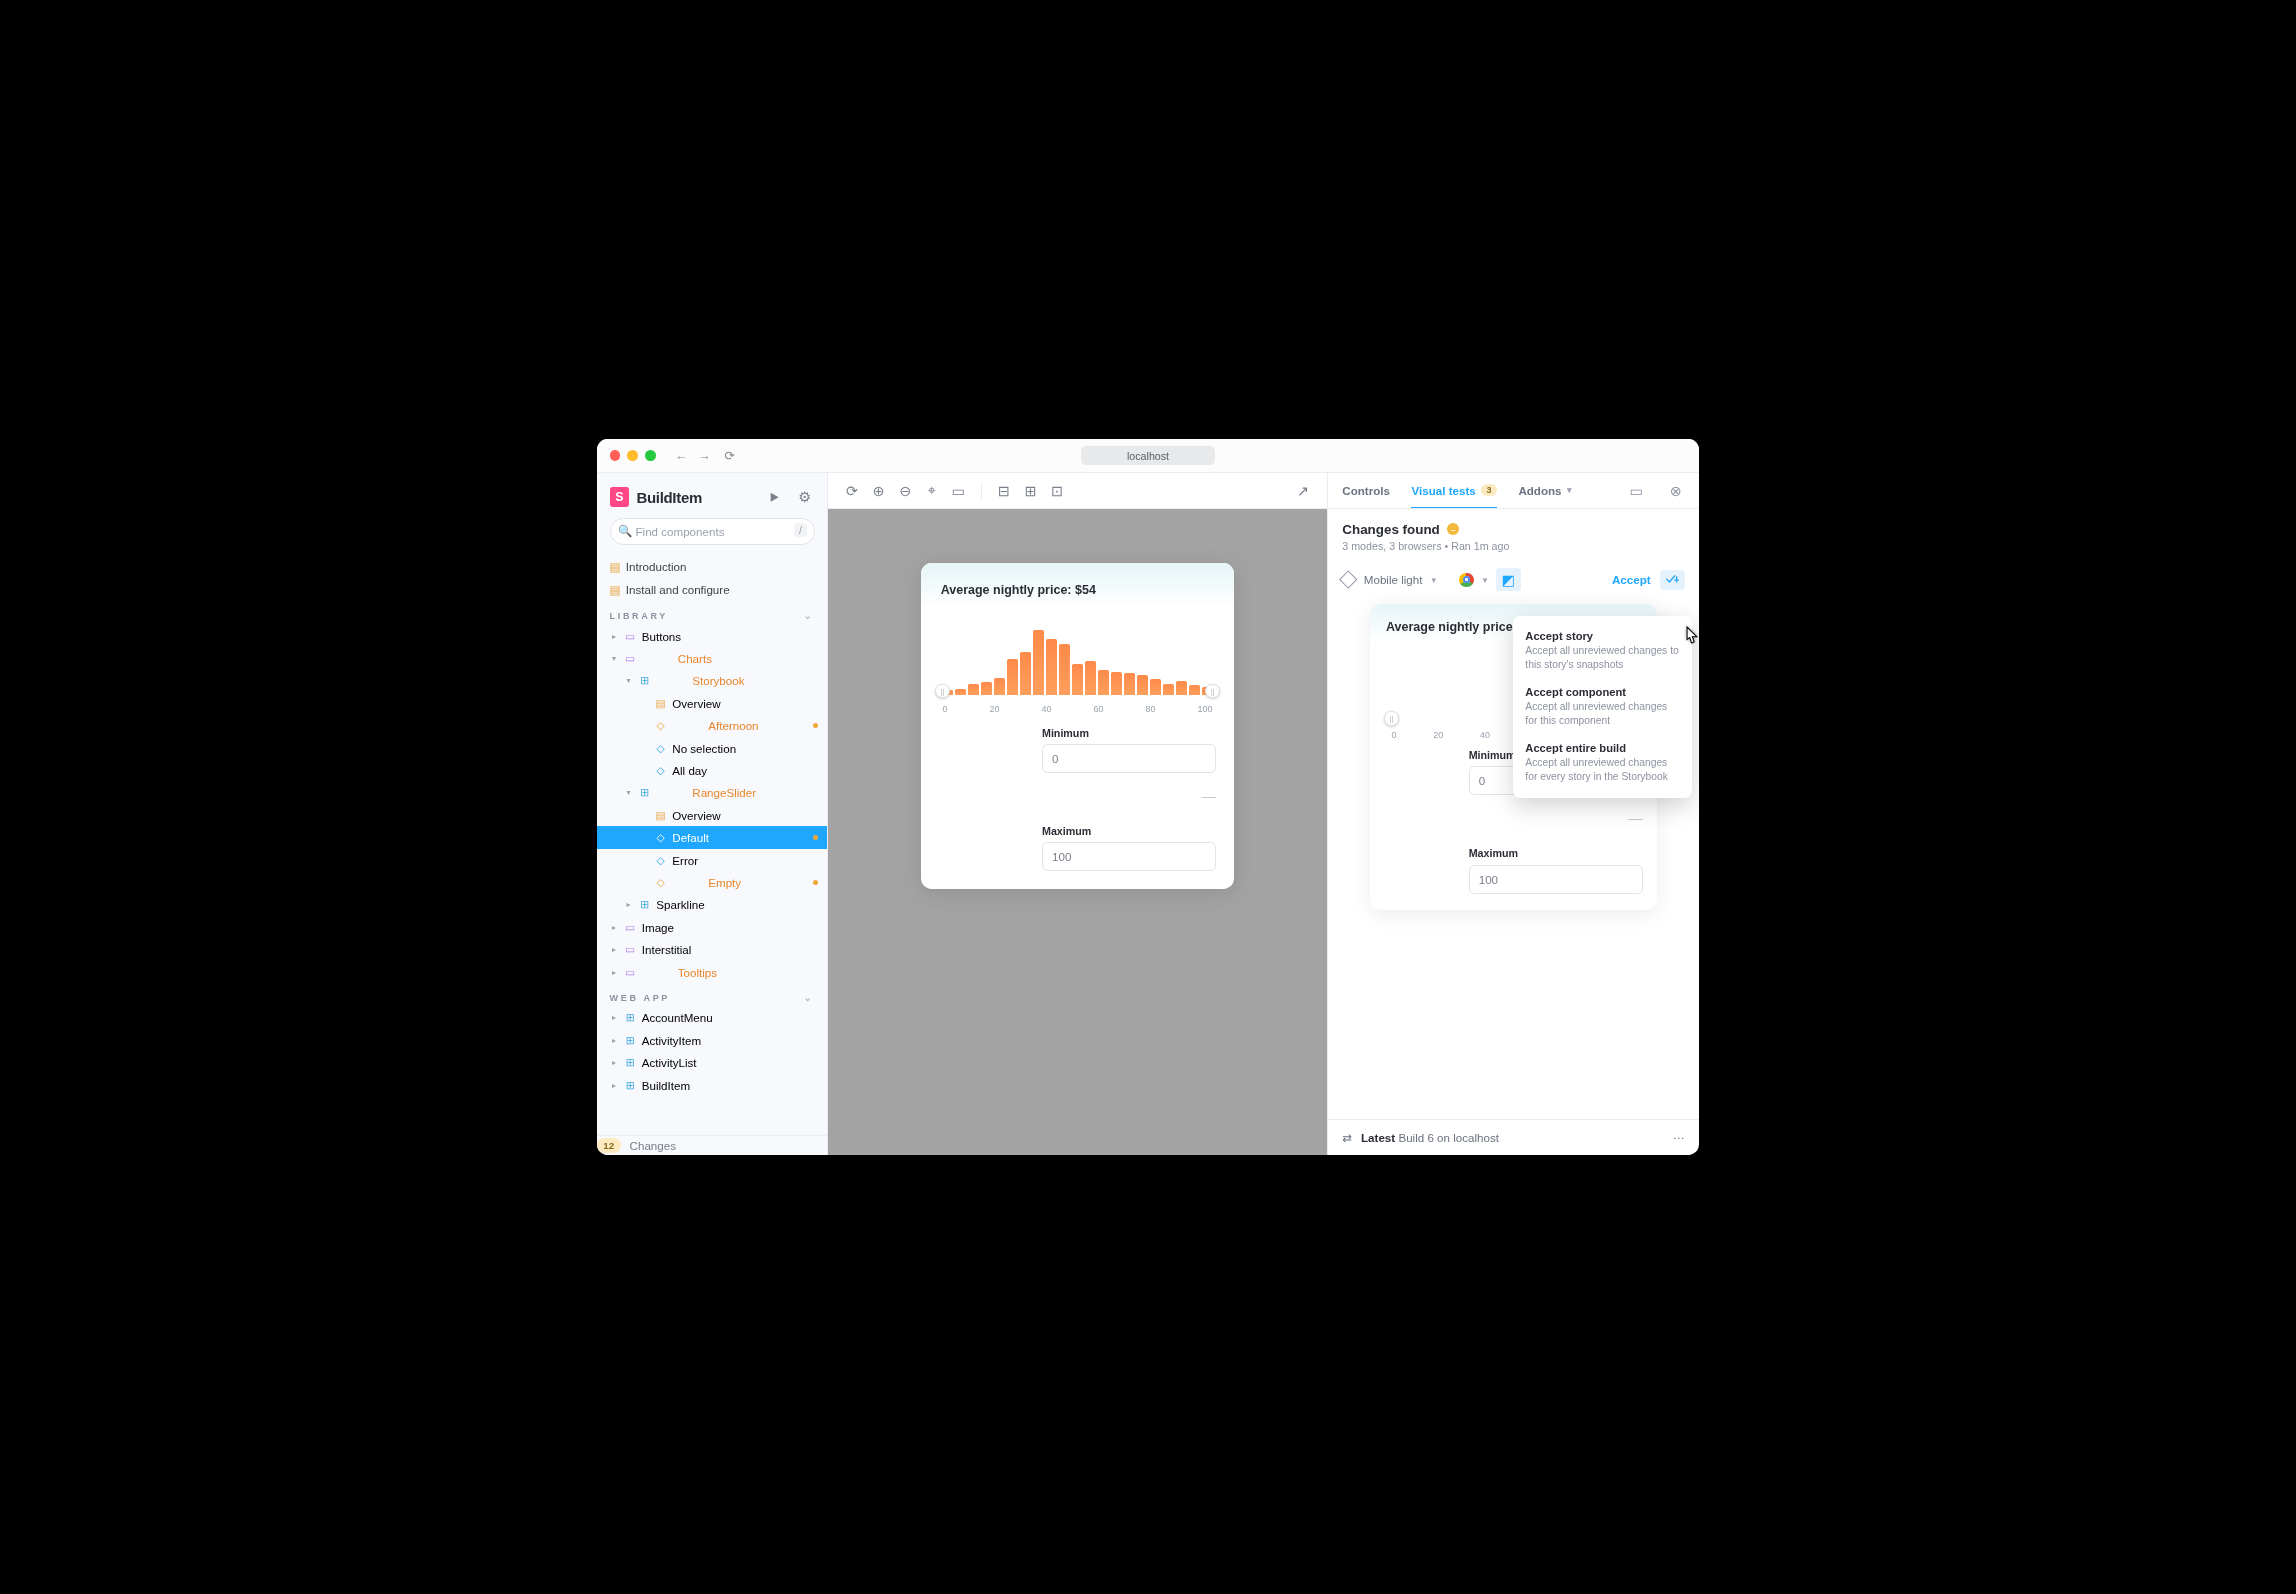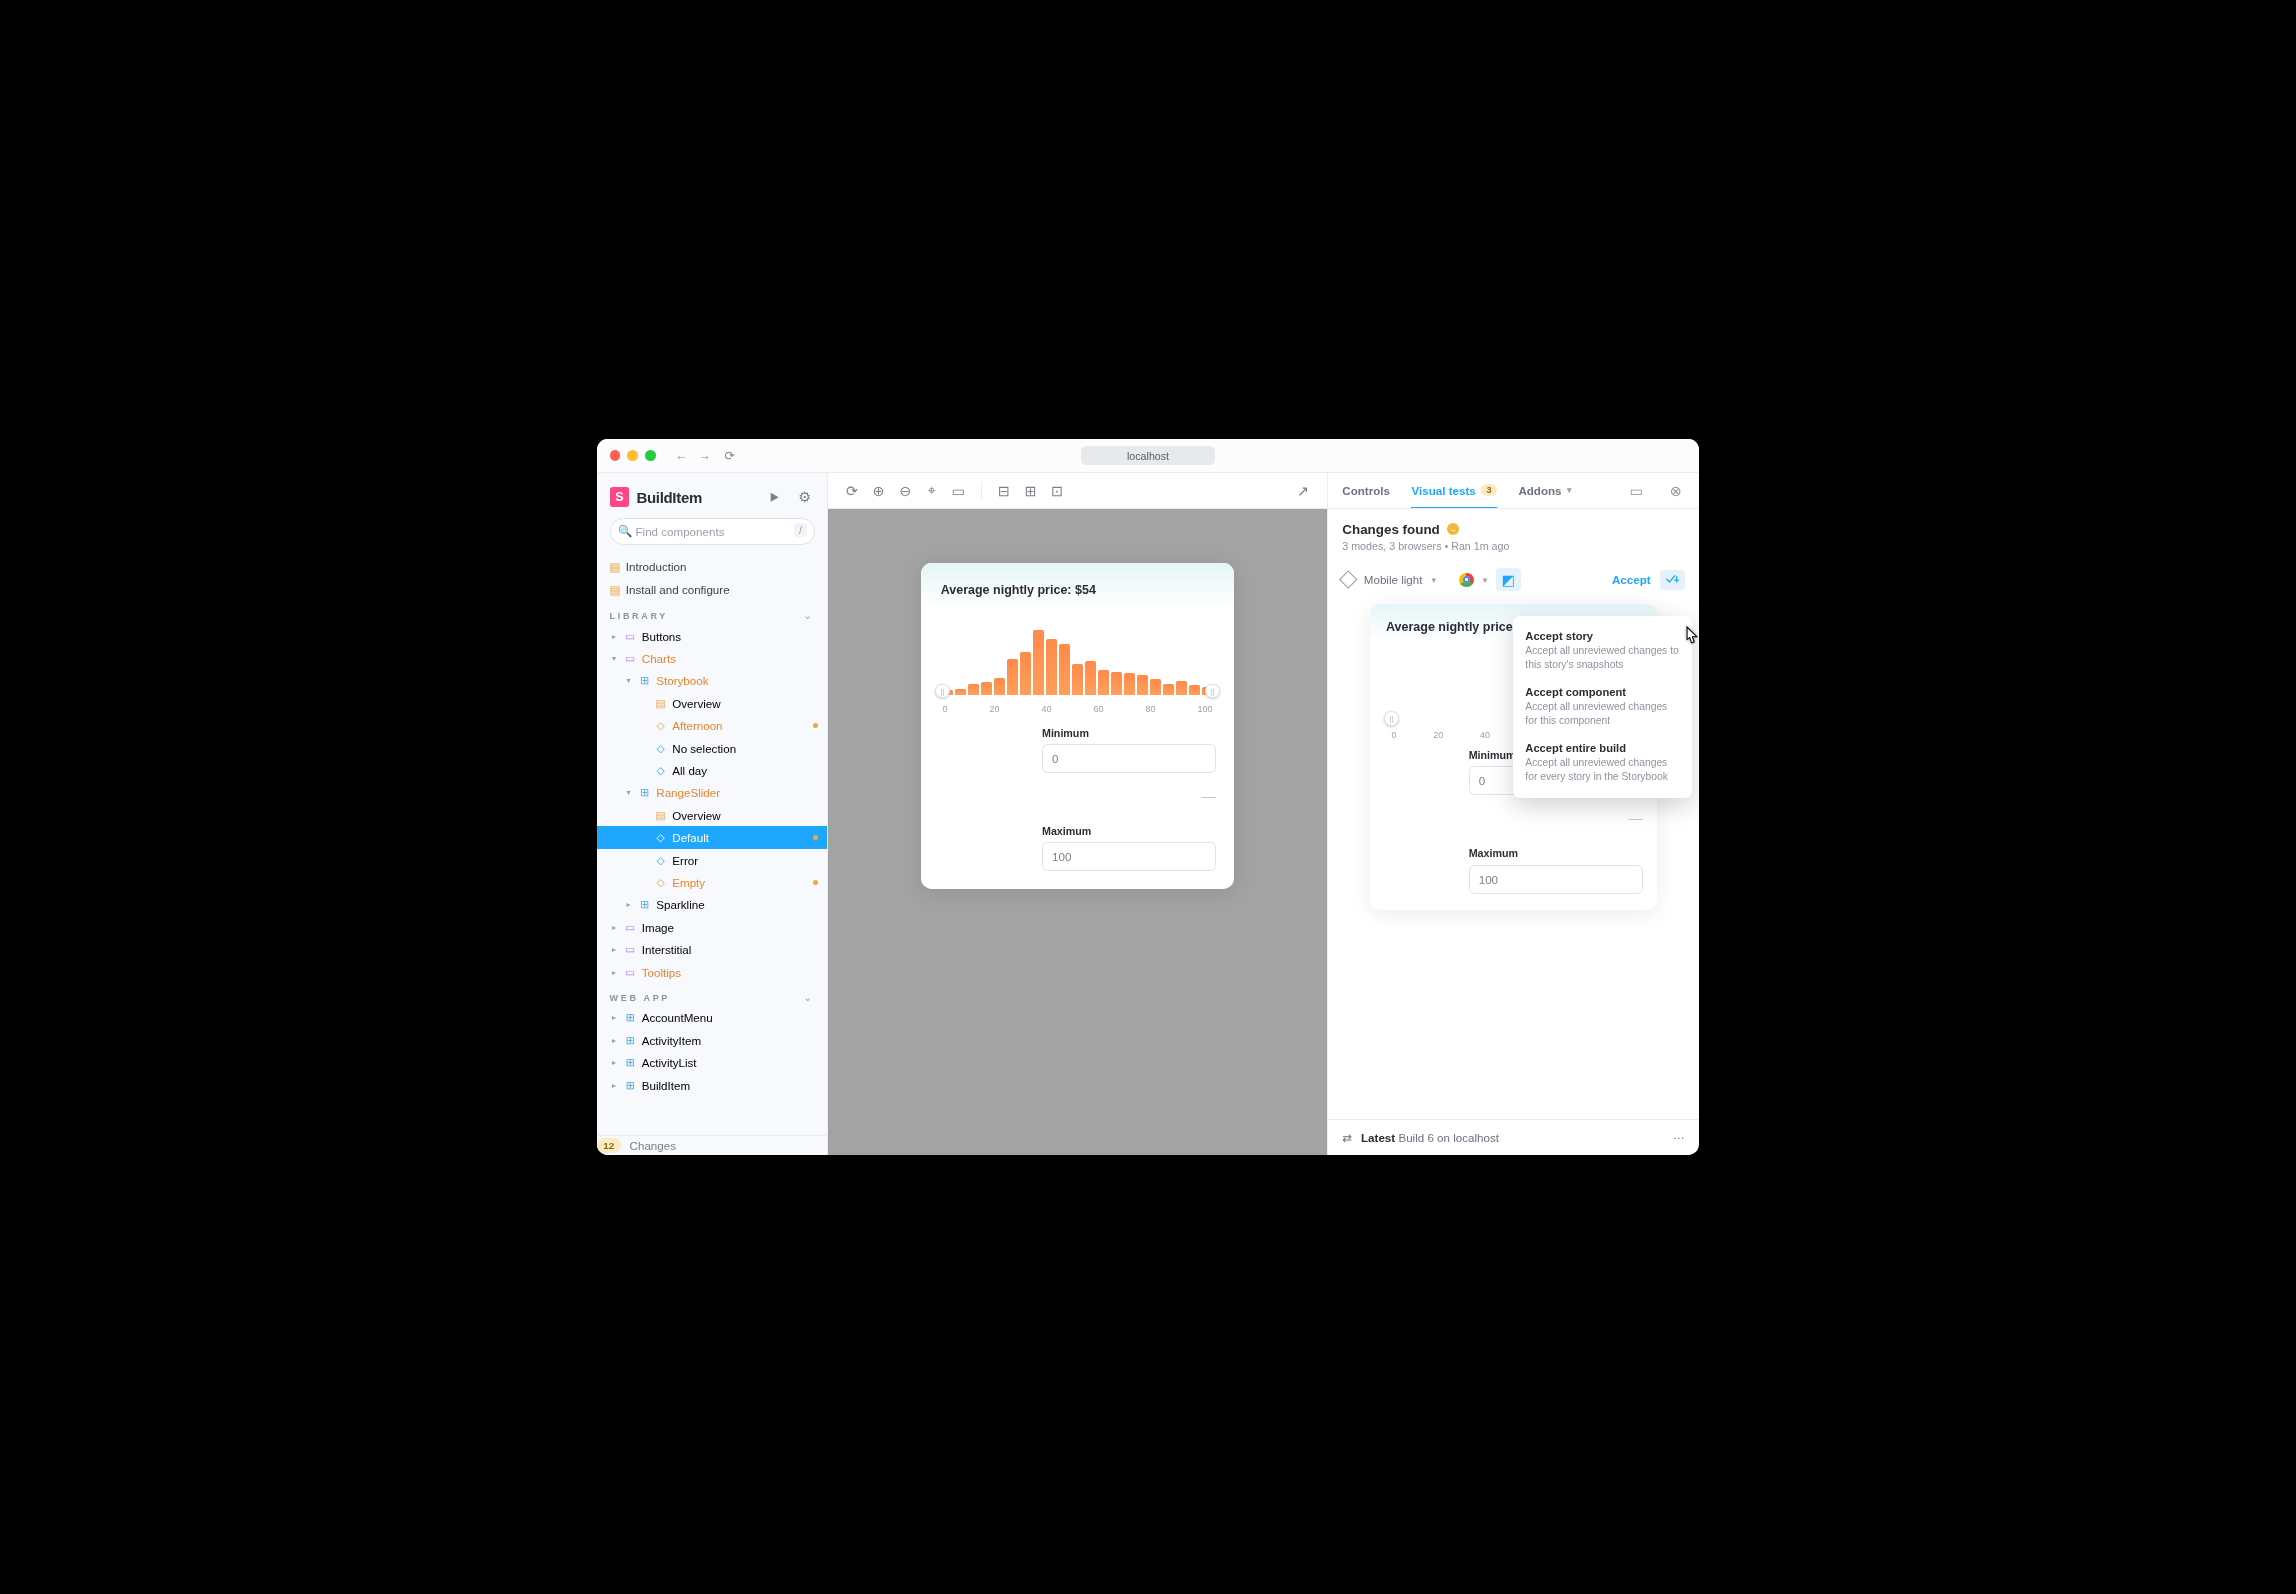--- a/index.html
+++ b/index.html
@@ -72,21 +72,21 @@
 .doc-item, .tree-item { display:flex; align-items:center; height:23px; padding:0 12.5px; gap:5.4px; cursor:pointer; color:#3b3f47;}
 .doc-item .di { color:#e8a33d; }
 .section-h { display:flex; align-items:center; justify-content:space-between; padding:9px 12.5px 3.6px; text-transform:uppercase; letter-spacing:2.7px; font-size:9px; color:#8c92a0; font-weight:700;}
 .section-h .chev { color:#b5bbc6; font-size:9.9px;}
 
 .ti-row { display:flex; align-items:center; height:22.4px; padding-right:9px; cursor:pointer; gap:5.4px;}
 .ti-row .exp { width:9px; color:#9aa1ad; font-size:8px; display:inline-block; text-align:center;}
 .ti-row .ico { width:12.5px; text-align:center; font-size:10.7px;}
 .ti-row .lbl { flex:1; white-space:nowrap;}
 .ti-row .dot { width:5.4px; height:5.4px; border-radius:50%; background:#f2a73b;}
-.orange { color:#e8862d !important; }
+.orange { color:#e8862d !important;margin-left:36px; }
 .folder { color:#b07fe8;}
 .grid-i { color:#3ba5dc;}
 .doc-i { color:#e8a33d;}
 .story-i { color:#2aa5ef;}
 .story-o { color:#e8a33d;}
 
 .ti-row.sel { background:#1ea7fd; color:#fff;}
 .ti-row.sel .ico, .ti-row.sel .lbl { color:#fff !important;}
 
 .sb-footer { border-top:0.9px solid #e9ecf0; height:20px; display:flex; align-items:center; padding:0 0; gap:9px; font-size:11.6px; color:#7a7f8a;}

